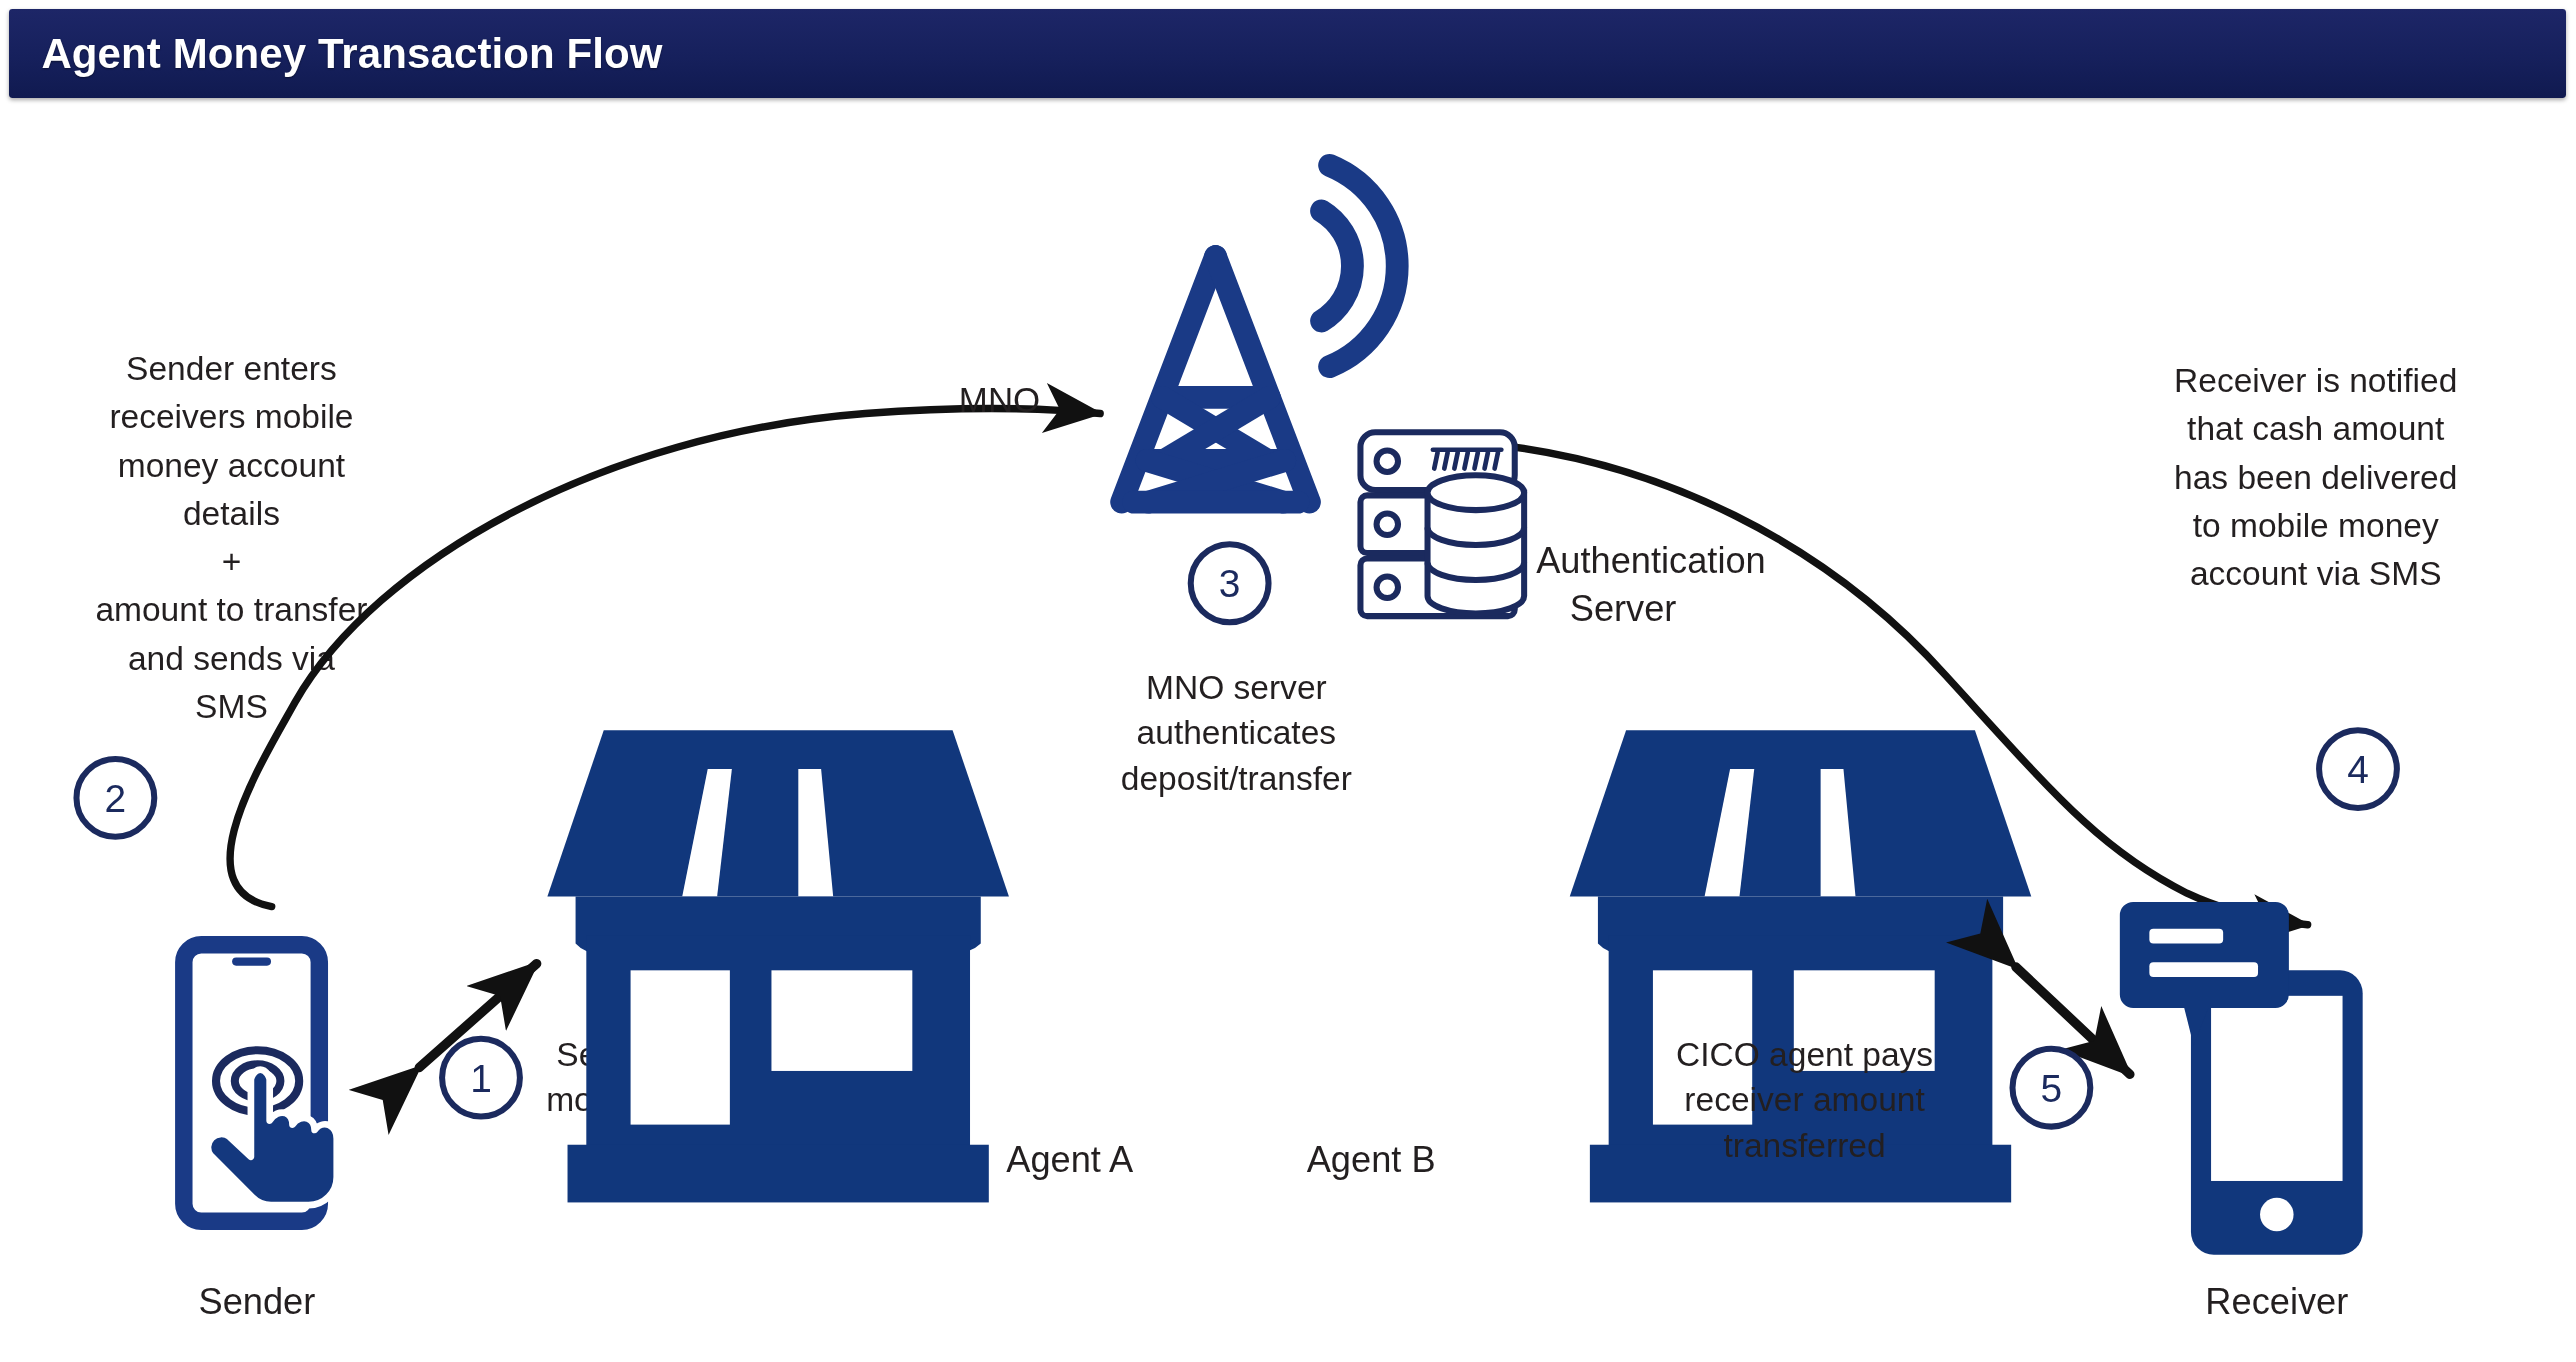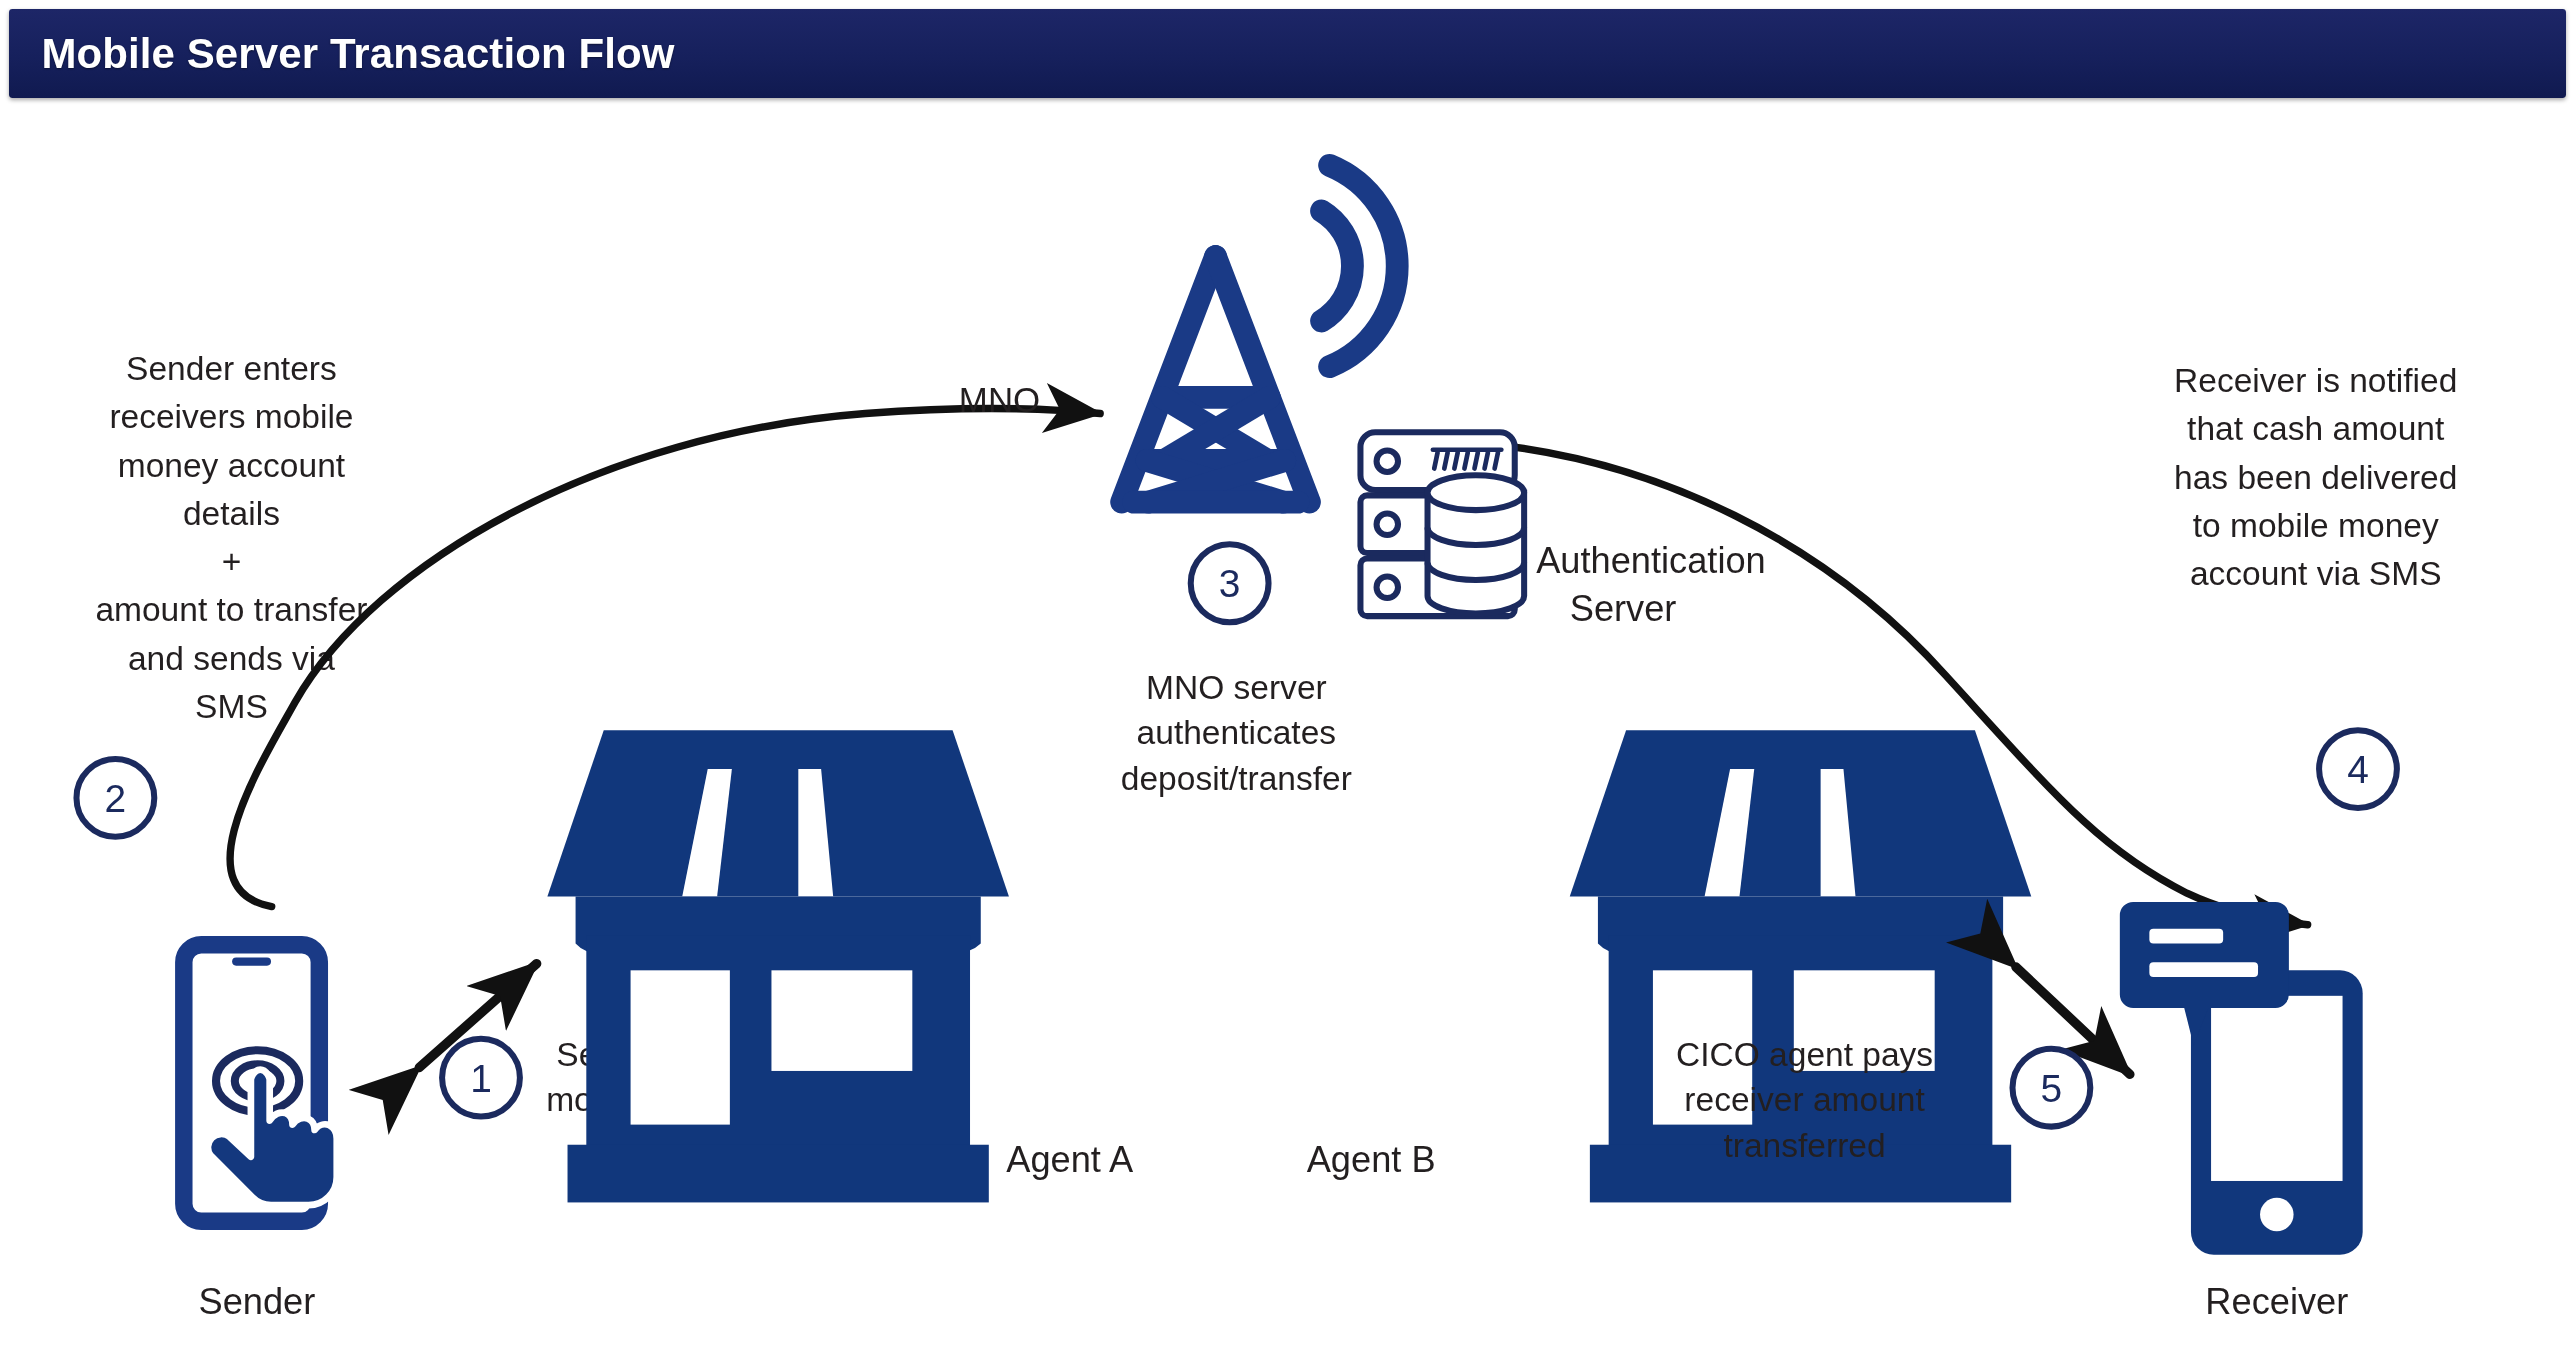--- a/index.html
+++ b/index.html
@@ -26,21 +26,21 @@
   .body-txt{font-size:50px;}
   .cap-txt{font-size:50px;}
   .lbl-txt{font-size:54px;}
   .num-txt{font-size:58px;fill:#1b2a5e;}
   .mno-txt{font-size:52px;}
 </style>
 </head>
 <body>
 
 <div id="titlebar">
-  <div class="ttl">Mobile Server Transaction Flow</div>
+  <div class="ttl">Agent Money Transaction Flow</div>
 </div>
 
 <div id="stage">
 <svg class="diagram" viewBox="0 0 3840 1885" xmlns="http://www.w3.org/2000/svg">
 
   <defs>
     <marker id="ah" markerWidth="10" markerHeight="10" refX="7.6" refY="3.4" orient="auto" markerUnits="strokeWidth">
       <path d="M0,0 L8,3.4 L0,6.8 L2.1,3.4 Z" fill="#111111"></path>
     </marker>
     <marker id="ah2" markerWidth="10" markerHeight="10" refX="7.6" refY="3.4" orient="auto" markerUnits="strokeWidth">

